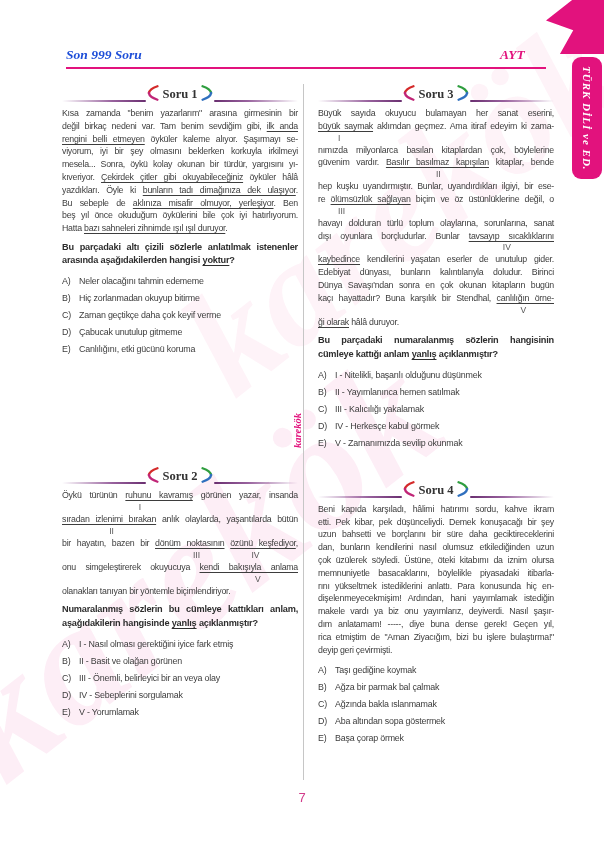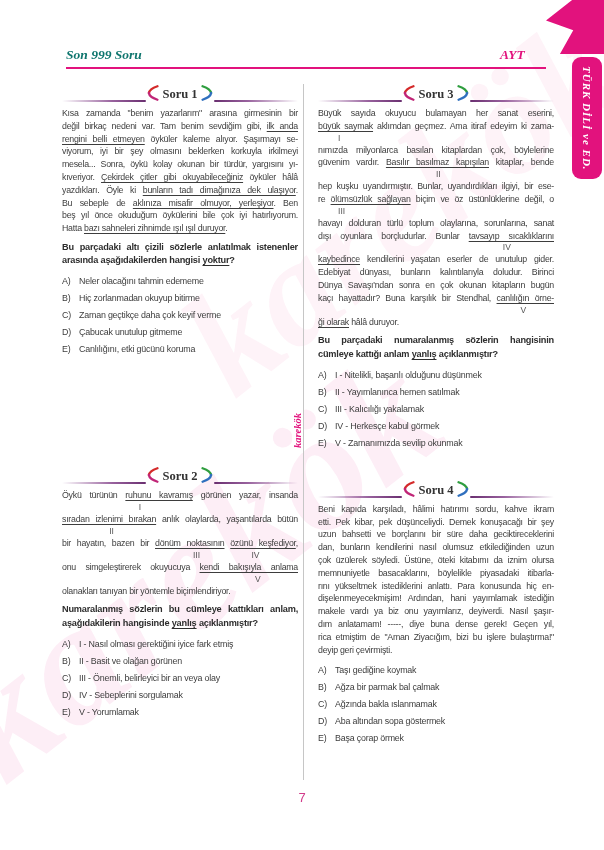--- a/index.html
+++ b/index.html
@@ -8,21 +8,21 @@
   .page{position:absolute;inset:0;}
 
   
   .wm{position:absolute;font-family:"Liberation Serif", serif;font-style:italic;font-weight:bold;
       color:rgba(226,18,125,0.07);pointer-events:none;white-space:nowrap;z-index:0;}
   .wm1{font-size:170px;left:-90px;top:470px;transform:rotate(-38deg);}
   .wm2{font-size:150px;left:150px;top:120px;transform:rotate(-38deg);color:rgba(226,18,125,0.05);}
 
   
   .hdr-left{position:absolute;left:66px;top:47px;font-family:"Liberation Serif", serif;
-            font-style:italic;font-weight:bold;font-size:13.5px;color:#0f766e;z-index:3;}
+            font-style:italic;font-weight:bold;font-size:13.5px;color:#1d4ed8;z-index:3;}
   .hdr-right{position:absolute;left:500px;top:47px;font-family:"Liberation Serif", serif;
              font-style:italic;font-weight:bold;font-size:13.5px;color:#e2127d;z-index:3;}
   .hdr-rule{position:absolute;left:66px;top:67px;width:480px;height:1.5px;background:#e2127d;z-index:3;}
 
   
   .corner{position:absolute;top:0;right:0;width:58px;height:54px;background:#e2127d;z-index:4;
           clip-path:polygon(45% 0, 100% 0, 100% 100%, 24% 100%, 47% 56%, 0 38%, 45% 0);}
   .sidetab{position:absolute;right:2px;top:57px;width:30px;height:122px;background:#e2127d;
            border-radius:9px;display:flex;align-items:center;justify-content:center;z-index:4;}
   .tab-text{writing-mode:vertical-rl;color:#fff;font-family:"Liberation Serif", serif;

